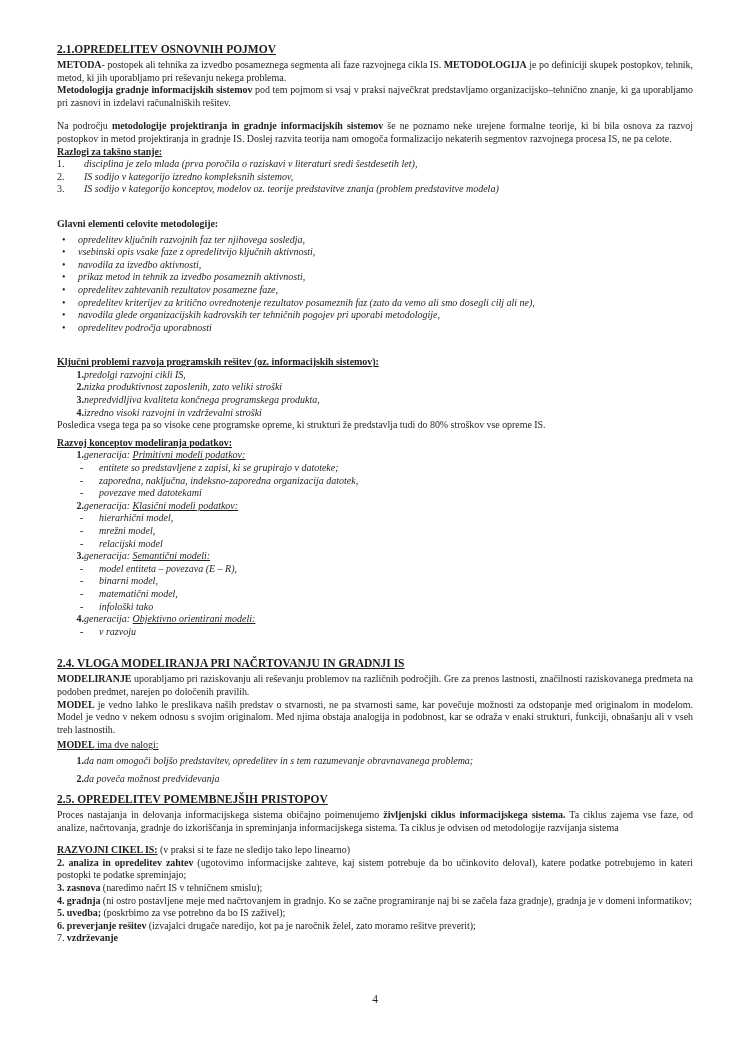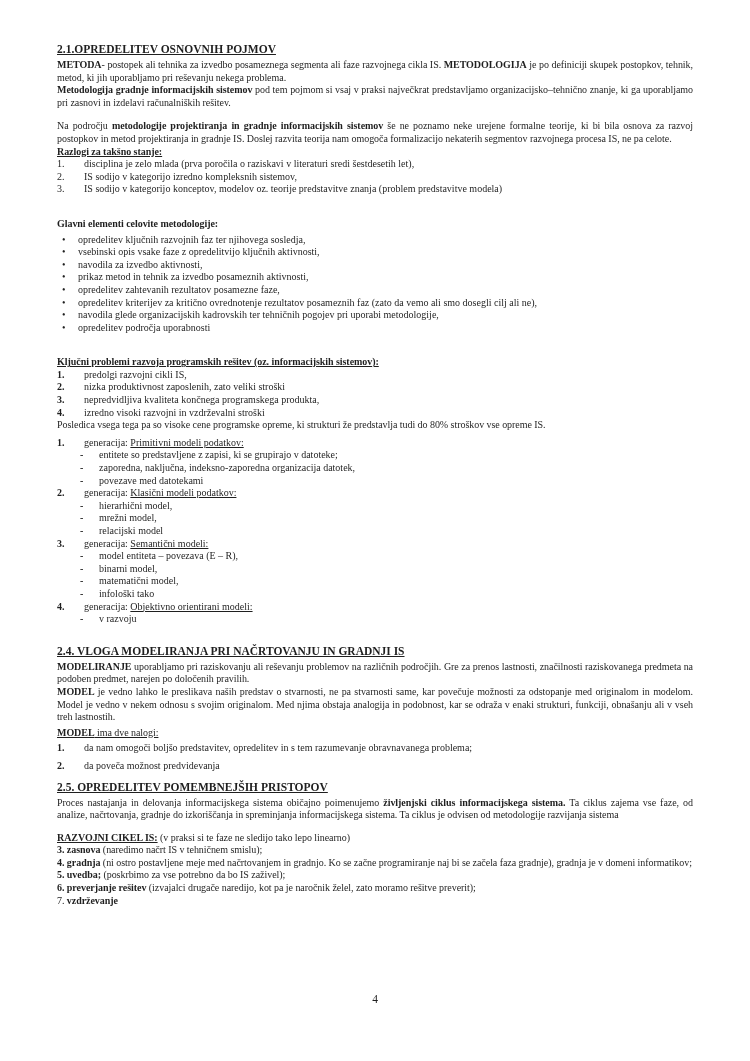--- a/index.html
+++ b/index.html
@@ -8,28 +8,28 @@
     width:750px;height:1061px;
     background:#ffffff;
     box-sizing:border-box;
     padding:42px 57px 0 57px;
     overflow:hidden;
     font-family:"Liberation Serif","DejaVu Serif",serif;
     color:#1f1f1f;
     font-size:10px;
     line-height:12.6px;
   }
-  .b{font-weight:bold;}
+  .b{font-weight:bold;text-align:right;}
   .u{text-decoration:underline;}
   .h{font-size:11.5px;line-height:14px;font-weight:bold;margin:0 0 3px 0;}
   .para{margin:0;text-align:justify;letter-spacing:-0.05px;}
   .bitem,.nitem,.ditem{display:flex;align-items:baseline;}
   .bullet{flex:0 0 21px;padding-left:5px;box-sizing:border-box;}
   .num{flex:0 0 27px;}
-  .itxt{flex:1 1 auto;}
+  .itxt{flex:1 1 auto;font-style:italic;}
   .ditem{margin-left:23px;}
   .dash{flex:0 0 19px;font-weight:bold;}
   .spaced{margin-bottom:5px;}
   .pagenum{
     position:absolute;left:0;right:0;top:993px;
     text-align:center;font-size:11.5px;
   }
 </style>
 </head>
 <body>
@@ -108,20 +108,21 @@
           <span class="num b">3.</span>
           <span class="itxt"><span>nepredvidljiva kvaliteta končnega programskega produkta,</span></span>
         </div>
         <div class="nitem">
           <span class="num b">4.</span>
           <span class="itxt"><span>izredno visoki razvojni in vzdrževalni stroški</span></span>
         </div>
       </div>
       <div class="para"><span>Posledica vsega tega pa so visoke cene programske opreme, ki strukturi že predstavlja tudi do 80% stroškov vse opreme IS.</span></div>
       <div style="height: 5px;"></div>
+      <div class="para"><span class="b u">Razvoj konceptov modeliranja podatkov:</span></div>
       <div>
         <div class="nitem">
           <span class="num b">1.</span>
           <span class="itxt"><span>generacija: </span><span class="u">Primitivni modeli podatkov:</span></span>
         </div>
         <div class="ditem">
           <span class="dash">-</span>
           <span class="itxt">entitete so predstavljene z zapisi, ki se grupirajo v datoteke;</span>
         </div>
         <div class="ditem">
@@ -192,20 +193,21 @@
         <div class="nitem spaced">
           <span class="num b">2.</span>
           <span class="itxt"><span>da poveča možnost predvidevanja</span></span>
         </div>
       </div>
       <div style="height: 2px;"></div>
       <div class="h"><span class="b u">2.5. OPREDELITEV POMEMBNEJŠIH PRISTOPOV</span></div>
       <div class="para"><span>Proces nastajanja in delovanja informacijskega sistema običajno poimenujemo </span><span class="b">življenjski ciklus informacijskega sistema.</span><span>  Ta ciklus zajema vse faze, od analize, načrtovanja, gradnje do izkoriščanja in spreminjanja informacijskega sistema. Ta ciklus je odvisen od metodologije razvijanja sistema</span></div>
       <div style="height: 10px;"></div>
       <div class="para"><span class="b u">RAZVOJNI CIKEL IS:</span><span> (v praksi si te faze ne sledijo tako lepo linearno)</span></div>
+      <div class="para"><span class="b">2. analiza in opredelitev zahtev</span><span> (ugotovimo informacijske zahteve, kaj sistem potrebuje da bo učinkovito deloval), katere podatke potrebujemo in kateri postopki te podatke spreminjajo;</span></div>
       <div class="para"><span class="b">3. zasnova</span><span> (naredimo načrt IS v tehničnem smislu);</span></div>
       <div class="para"><span class="b">4. gradnja</span><span> (ni ostro postavljene meje med načrtovanjem in gradnjo. Ko se začne programiranje naj bi se začela faza gradnje), gradnja je v domeni informatikov;</span></div>
       <div class="para"><span class="b">5. uvedba;</span><span> (poskrbimo za vse potrebno da bo IS zaživel);</span></div>
       <div class="para"><span class="b">6. preverjanje rešitev</span><span> (izvajalci drugače naredijo, kot pa je naročnik želel, zato moramo rešitve preverit);</span></div>
       <div class="para"><span>7. </span><span class="b">vzdrževanje</span></div>
     </div>
   <div class="pagenum">4</div>
 </div>
 
 </body></html>

